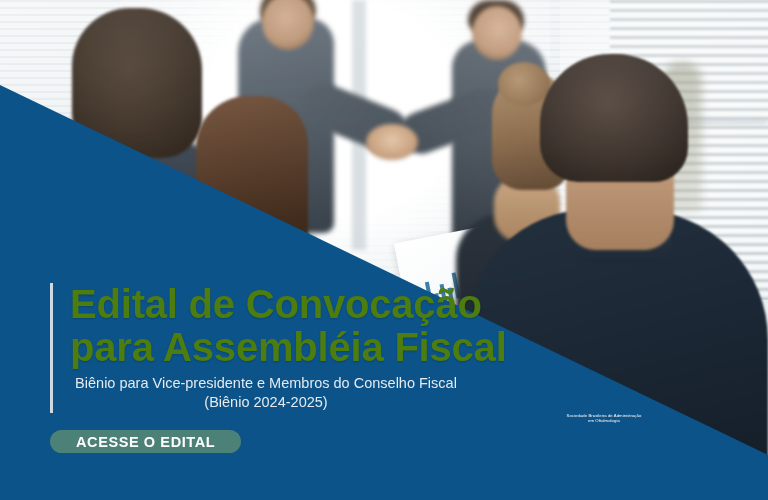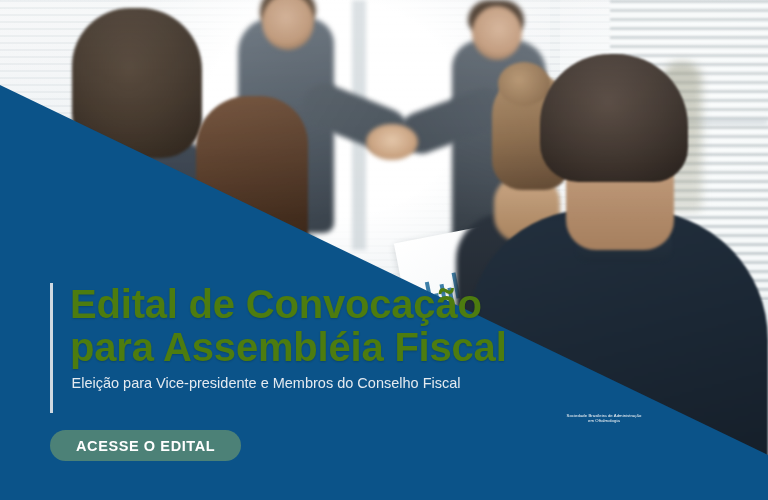--- a/index.html
+++ b/index.html
@@ -303,21 +303,21 @@
   }
   .subtitle .line2 { display: block; }
 
   .cta {
     position: absolute;
     left: 50px;
     top: 430px;
     display: inline-flex;
     align-items: center;
     justify-content: center;
-    height: 31px;
+    height: 23px;
     padding: 0 26px;
     border: none;
     border-radius: 999px;
     background: #4c8177;
     color: #ffffff;
     font-family: "Liberation Sans", sans-serif;
     font-size: 14.5px;
     font-weight: bold;
     letter-spacing: .6px;
     cursor: pointer;
@@ -413,21 +413,22 @@
   <div class="blue-wedge"></div>
 
   <div class="content">
     <div class="title-block">
       <div class="accent-bar"></div>
       <h1 class="title">
         <span class="line">Edital de Convocação</span>
         <span class="line">para Assembléia Fiscal</span>
       </h1>
       <p class="subtitle">
-        <span>Eleição para Vice-presidente e Membros do Conselho Fiscal</span>
+        <span>Biênio para Vice-presidente e Membros do Conselho Fiscal</span>
+        <span class="line2">(Biênio 2024-2025)</span>
       </p>
     </div>
   </div>
 
   <button class="cta">ACESSE O EDITAL</button>
 
   <div class="logo">
     <div class="logo-tagline">
       <span>Sociedade Brasileira de Administração</span>
       <span class="l2">em Oftalmologia</span>

